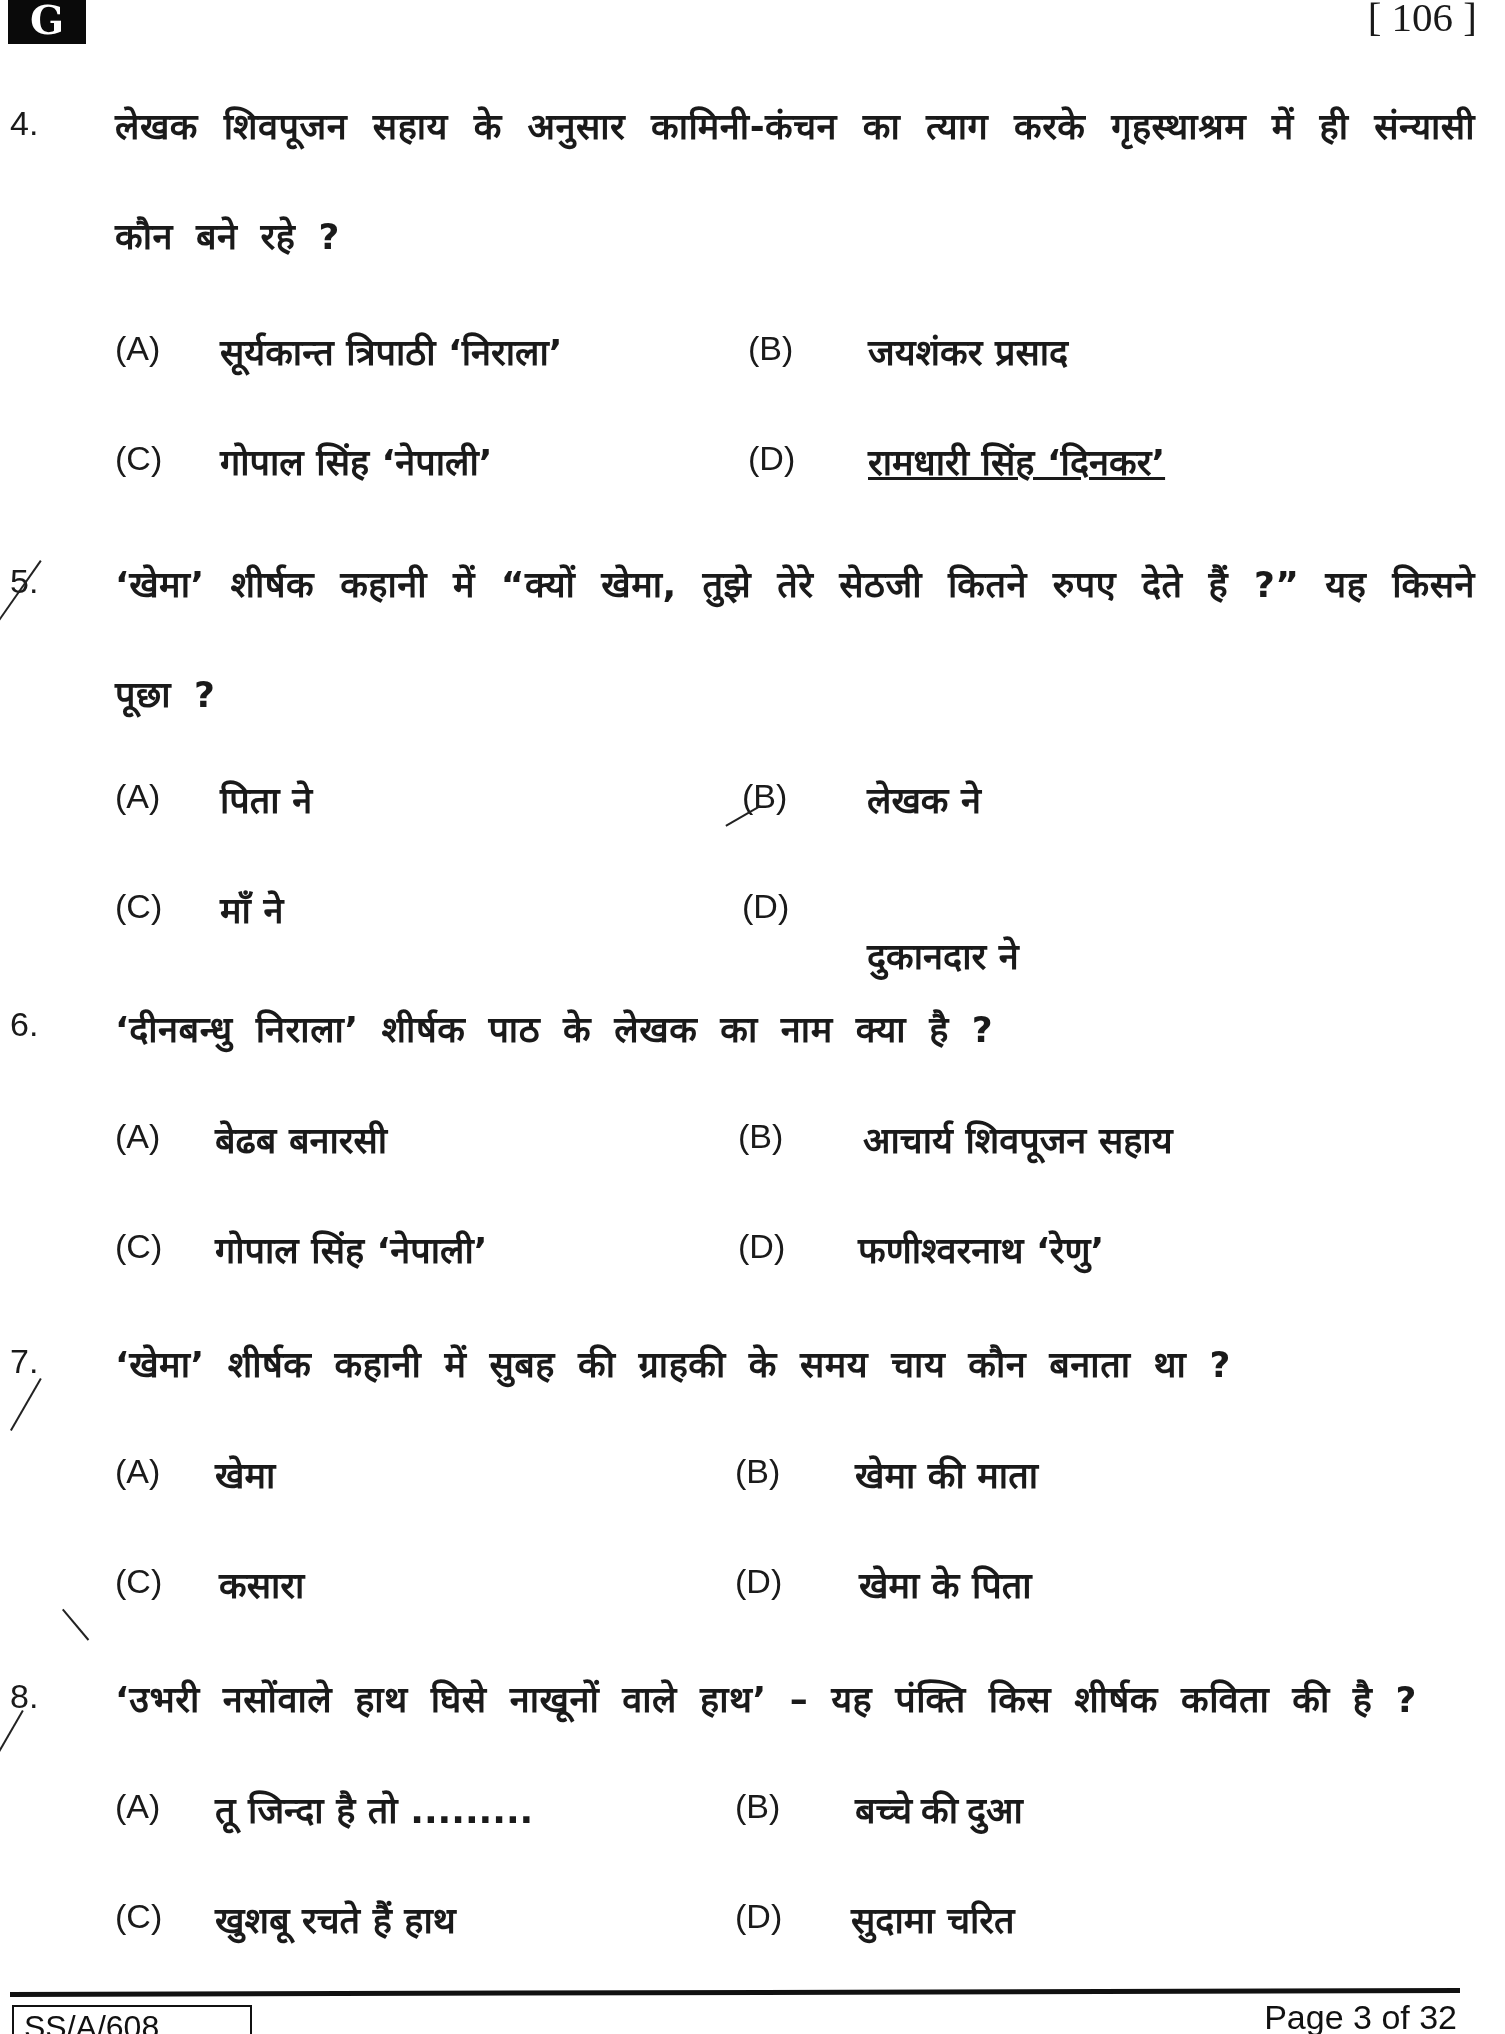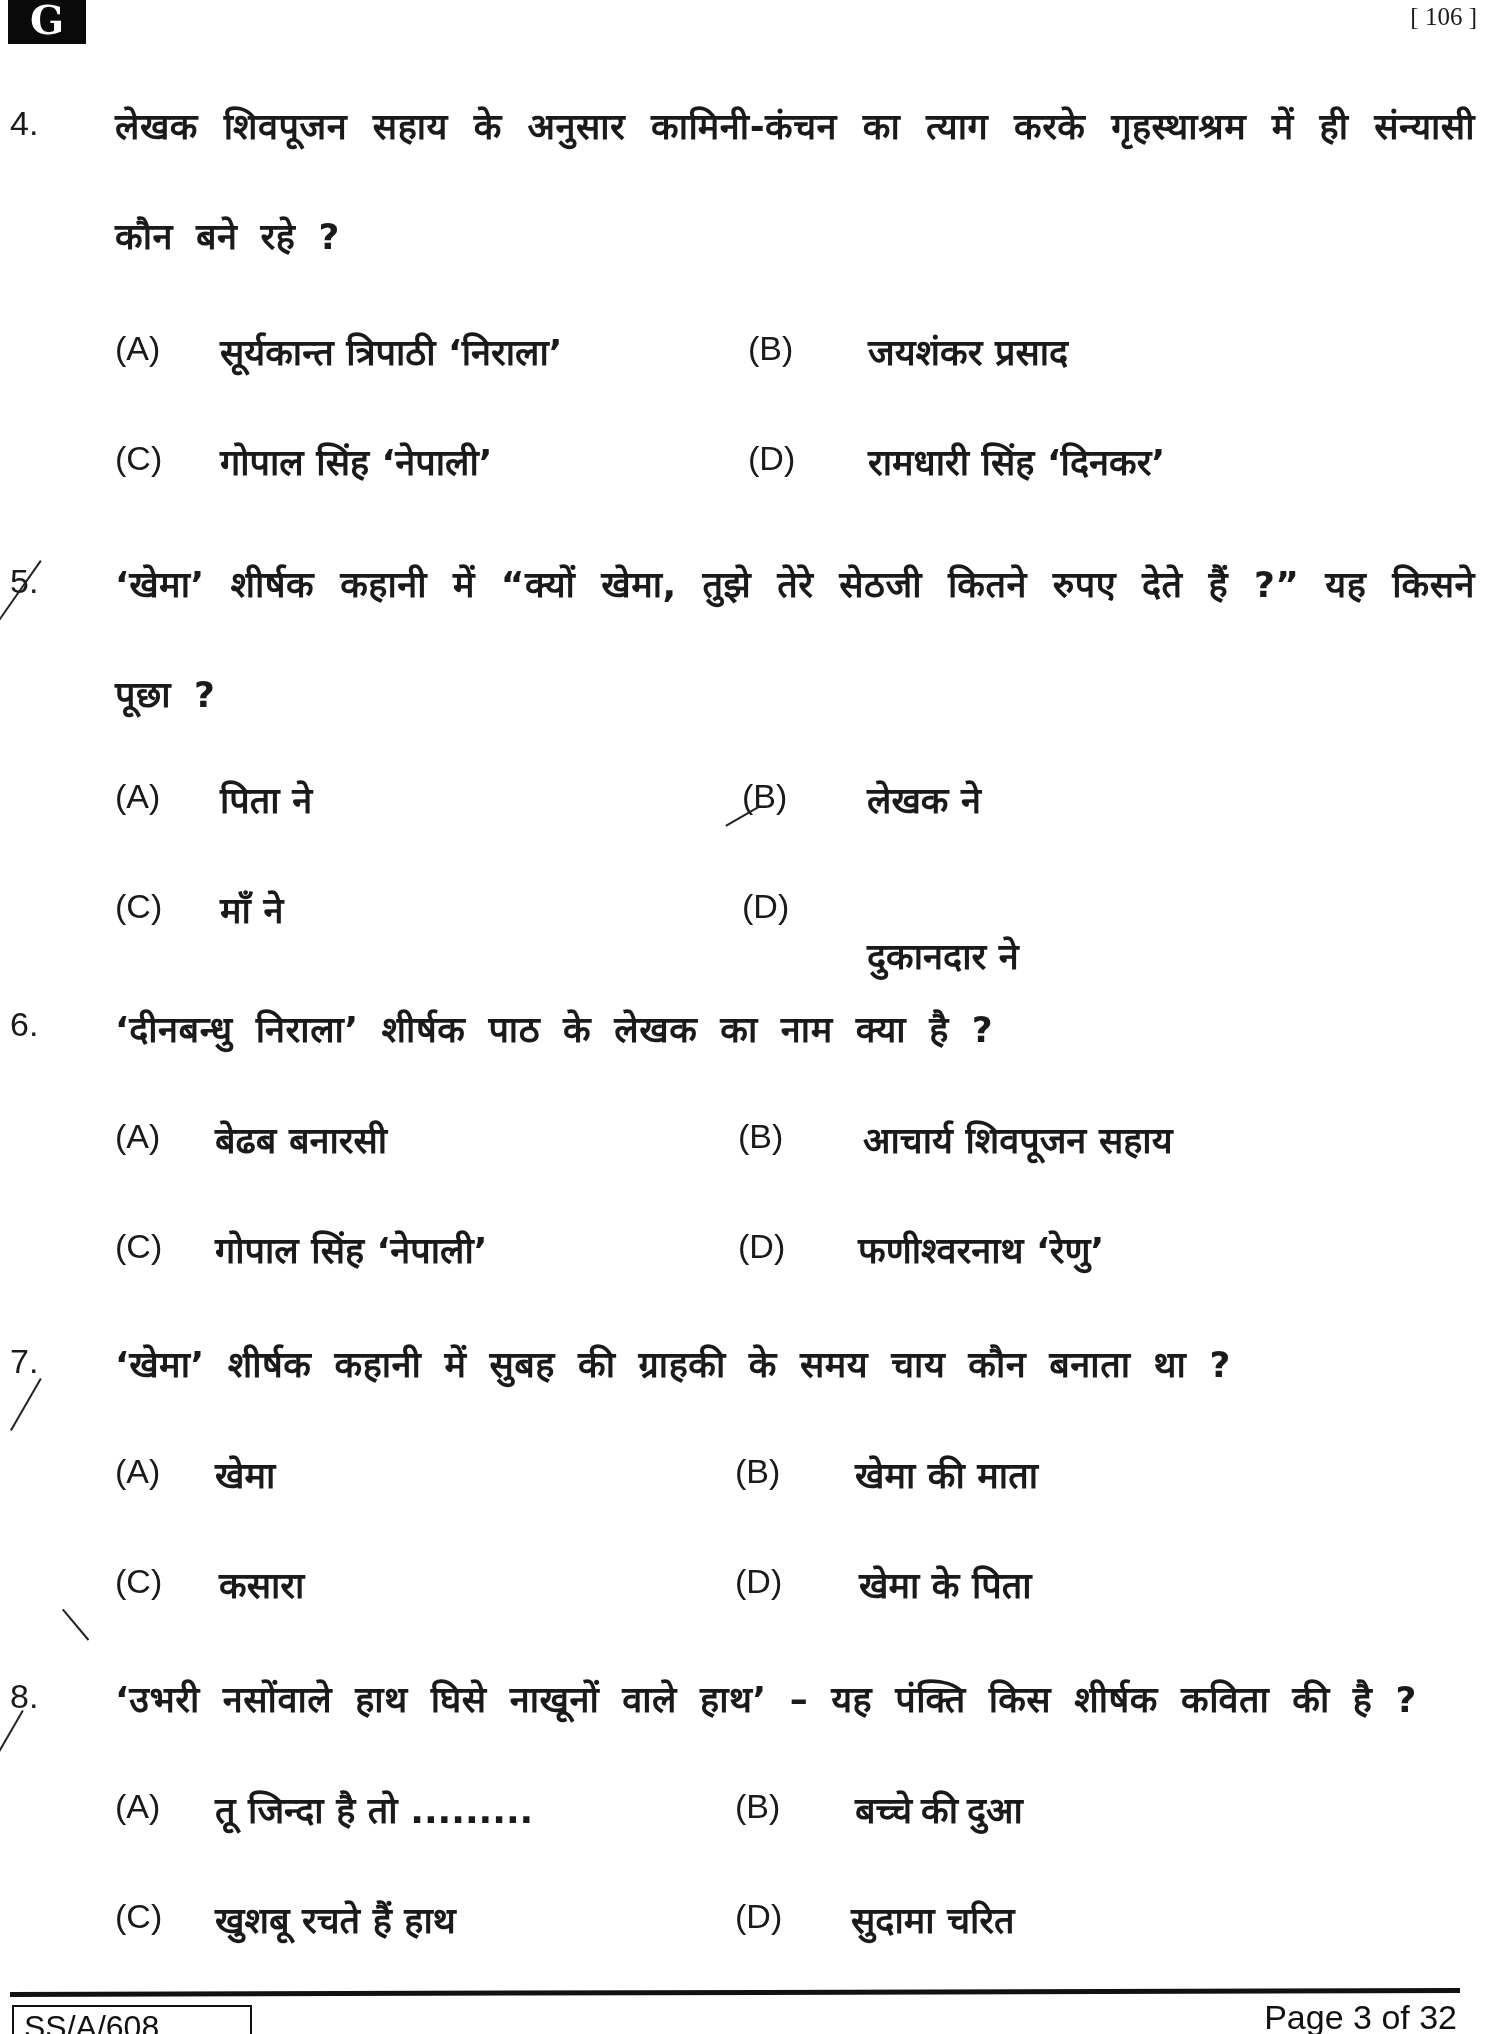--- a/index.html
+++ b/index.html
@@ -11,21 +11,21 @@
   .badge {
     position: absolute; left: 8px; top: 0; width: 78px; height: 44px;
     background: #0a0a0a; color: #ffffff;
     font-family: "DejaVu Serif", "Liberation Serif", serif;
     font-weight: bold; font-size: 40px; line-height: 40px;
     text-align: center;
   }
   .page-no {
     position: absolute; right: 28px; top: 0;
     font-family: "Liberation Serif", "DejaVu Serif", serif;
-    font-size: 25px; line-height: 34px; color: #1a1a1a;
+    font-size: 41px; line-height: 34px; color: #1a1a1a;
   }
   .question { position: absolute; left: 0; width: 1505px; }
   .qnum {
     position: absolute; left: 10px;
     font-family: "Liberation Sans", sans-serif; font-size: 34px; color: #1a1a1a;
   }
   .qtext {
     position: absolute; left: 115px; width: 1360px;
     font-size: 36px; font-weight: bold; line-height: 110px; color: #1a1a1a;
     text-align: justify; text-align-last: left; letter-spacing: 0.5px;
@@ -70,21 +70,21 @@
   <div class="opt" style="left:748px; top:245px;">
     <span class="opt-label">(B)</span>
     <span class="opt-text" style="left:120px;">जयशंकर प्रसाद</span>
   </div>
   <div class="opt" style="left:115px; top:355px;">
     <span class="opt-label">(C)</span>
     <span class="opt-text">गोपाल सिंह ‘नेपाली’</span>
   </div>
   <div class="opt" style="left:748px; top:355px;">
     <span class="opt-label">(D)</span>
-    <span class="opt-text" style="left:120px;">रामधारी सिंह ‘दिनकर’</span>
+    <span class="opt-text" style="left:120px;text-decoration:underline;">रामधारी सिंह ‘दिनकर’</span>
   </div>
 </div>
 
 <div class="question" style="top:530px;">
   <div class="qnum" style="top:32px;">5.</div>
   <div class="tick" style="left:40px; top:30px; height:110px; transform:rotate(35deg);"></div>
   <div class="qtext" style="top:0px;">‘खेमा’ शीर्षक कहानी में “क्यों खेमा, तुझे तेरे सेठजी कितने रुपए देते हैं ?” यह किसने पूछा ?</div>
   <div class="opt" style="left:115px; top:245px;">
     <span class="opt-label">(A)</span>
     <span class="opt-text">पिता ने</span>

